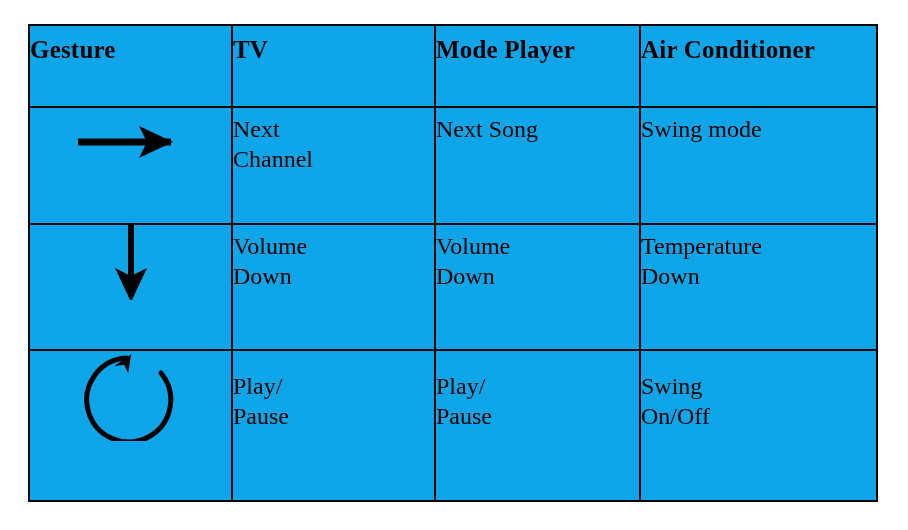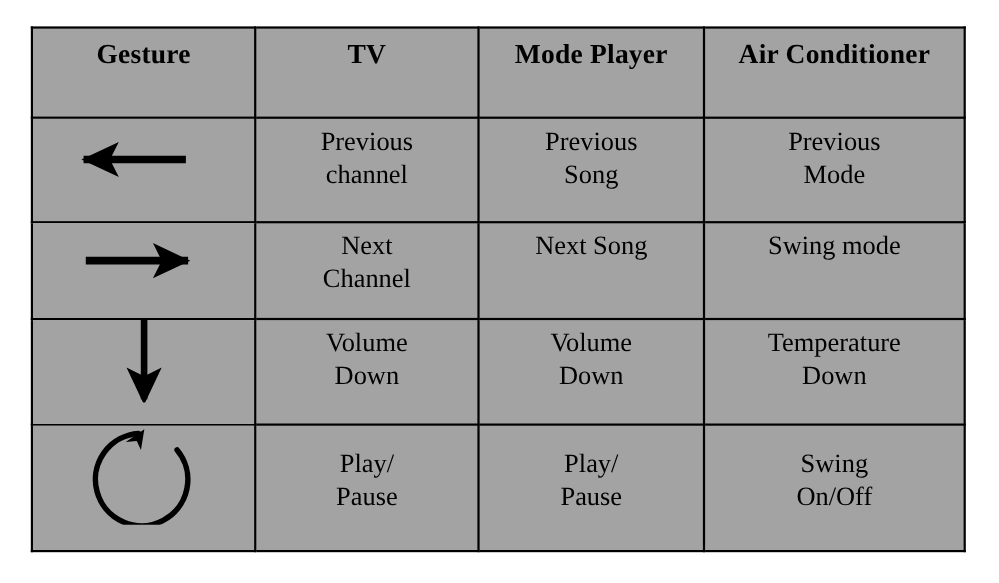--- a/index.html
+++ b/index.html
@@ -33,22 +33,22 @@
     border-collapse: collapse;
     table-layout: fixed;
     background: #ffffff;
   }
   .gesture-table td,
   .gesture-table th {
     border: 2px solid #000000;
     padding: 0;
     margin: 0;
     vertical-align: top;
-    text-align: center;
-    background: #a3a3a3;
+    text-align: left;
+    background: #0ea5e9;
   }
 
   
   .col-gesture { width: 201px; }
   .col-tv      { width: 201px; }
   .col-music   { width: 203px; }
   .col-ac      { width: 235px; }
 
   
   .head-row th {
@@ -121,40 +121,20 @@
         </th>
         <th class="col-ac">
           <span class="head-label">Air
 Conditioner</span>
         </th>
       </tr>
     </thead>
 
     <tbody>
 
-      <tr class="r1">
-        <td class="col-gesture gesture-cell">
-          <svg class="gesture-art art-h" viewBox="0 0 201 74" aria-hidden="true">
-            <path d="M46 37 L139 37" stroke="#000" stroke-width="7" fill="none"></path>
-            <path d="M44 37 L78 21 L70 37 L78 53 Z" fill="#000"></path>
-          </svg>
-        </td>
-        <td class="col-tv">
-          <span class="cell-text">Previous
-channel</span>
-        </td>
-        <td class="col-music">
-          <span class="cell-text">Previous
-Song</span>
-        </td>
-        <td class="col-ac">
-          <span class="cell-text">Previous
-Mode</span>
-        </td>
-      </tr>
 
       <tr class="r2">
         <td class="col-gesture gesture-cell">
           <svg class="gesture-art art-h2" viewBox="0 0 201 69" aria-hidden="true">
             <path d="M48 34 L141 34" stroke="#000" stroke-width="7" fill="none"></path>
             <path d="M143 34 L109 18 L117 34 L109 50 Z" fill="#000"></path>
           </svg>
         </td>
         <td class="col-tv">
           <span class="cell-text">Next

